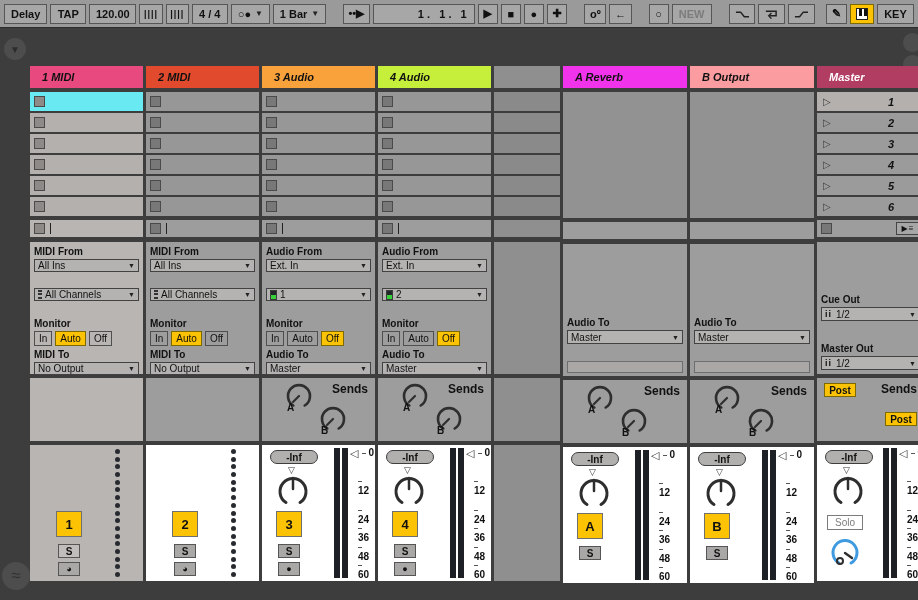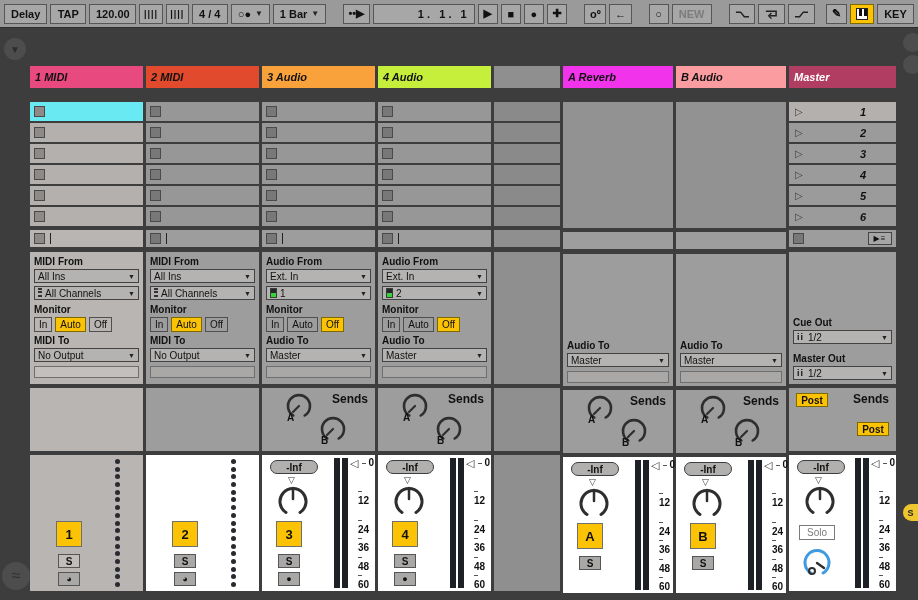--- a/index.html
+++ b/index.html
@@ -29,25 +29,25 @@
   .c-top{left:4px;top:38px;width:22px;height:22px;font-size:10px}
   .c-bottom{left:2px;top:562px;width:28px;height:28px;font-size:17px;color:#333}
   .rc1{left:903px;top:33px;width:19px;height:19px}
   .rc2{left:903px;top:55px;width:19px;height:19px}
   .stab{position:absolute;left:903px;top:504px;width:15px;height:17px;background:#eec62d;border-radius:9px 0 0 9px;
         display:flex;align-items:center;justify-content:center;font-size:9px;font-weight:bold;color:#222}
 
   
   .panel{position:absolute;left:30px;top:66px;display:flex;gap:3px}
   .col{width:113px;display:flex;flex-direction:column}
-  .col.retcol{width:110px}
+  .col.retcol{width:124px}
   .col.mastercol{width:107px}
   .col.spacercol{width:66px}
 
-  .hdr{height:22px;margin-bottom:14px;display:flex;align-items:center;padding:0 5px;
+  .hdr{height:22px;margin-bottom:4px;display:flex;align-items:center;padding:0 12px;
        font-size:11px;font-weight:bold;font-style:italic;color:#111}
   .mastercol .hdr{color:#fff}
   .spacercol .hdr{background:#8f8f8f}
 
   .slot{height:19px;margin-bottom:2px;display:flex;align-items:center;padding-left:4px;background:#979797}
   .sel .slot{background:#b3b0ad}
   .slot.selclip{background:#69e9f2}
   .spacercol .slot{background:#8a8a8a}
   .stopsq{width:11px;height:11px;background:#787878;border:1px solid #4a4a4a;flex:none}
   .sel .stopsq{background:#8d8a88}
@@ -65,21 +65,21 @@
   .cursor{width:1px;height:11px;background:#222;margin-left:5px}
   .stopall{margin-left:auto;margin-right:4px;width:24px;height:13px;border:1px solid #444;background:#a6a6a6;
            font-size:8px;display:flex;align-items:center;justify-content:center;letter-spacing:1px}
 
   .io{height:132px;margin-bottom:4px;background:#9d9d9d;padding:3px 4px;display:flex;flex-direction:column}
   .sel .io{background:#b8b5b2}
   .spacercol .io{background:#8f8f8f}
   .io.bottomup{justify-content:flex-end}
   .iolabel{font-size:10px;font-weight:bold;margin:1px 0 2px}
   .dd{height:14px;background:#b5b3b1;border:1px solid #424242;display:flex;align-items:center;
-      font-size:10px;padding:0 3px;margin-bottom:3px;position:relative}
+      font-size:10px;padding:0 3px;margin-bottom:16px;position:relative}
   .ddtext{white-space:nowrap;overflow:hidden}
   .ddarrow{position:absolute;right:3px;font-size:7px;color:#222}
   .chanicon{width:4px;height:10px;margin-right:3px;background:repeating-linear-gradient(#333 0 2px,transparent 2px 3.4px)}
   .metericon{width:7px;height:10px;margin-right:3px;background:linear-gradient(#23262b 55%,#35d23a 55%);border:1px solid #3c3c3c}
   .outicon{font-weight:bold;font-size:9px;margin-right:4px;letter-spacing:1px}
   .monrow{display:flex;gap:3px;margin-bottom:2px}
   .mbtn{height:15px;border:1px solid #4f4f4f;font-size:10px;padding:0 4px;display:flex;align-items:center;background:transparent}
   .mbtn.active{background:#fcc305;border-color:#7c6a00}
   .iobox{height:12px;background:#aaa8a6;border:1px solid #6e6e6e;margin-top:1px}
   .sel .iobox{background:#c2bfbc}
@@ -597,21 +597,21 @@
         <span style="top:31px">12</span>
         <span style="top:60px">24</span>
         <span style="top:78px">36</span>
         <span style="top:97px">48</span>
         <span style="top:115px">60</span>
       </div>
     </div>
   </div>
 
   <div class="col retcol">
-    <div class="hdr" style="background:#fb9ca0">B Audio</div>
+    <div class="hdr" style="background:#fb9ca0">B Output</div>
     <div class="retblock"></div>
     <div class="stoprow"></div>
     <div class="io bottomup">
       <div class="iolabel">Audio To</div>
       <div class="dd">
           <span class="ddtext">Master</span>
           <span class="ddarrow">▼</span>
         </div>
       <div class="iobox"></div>
     </div>

